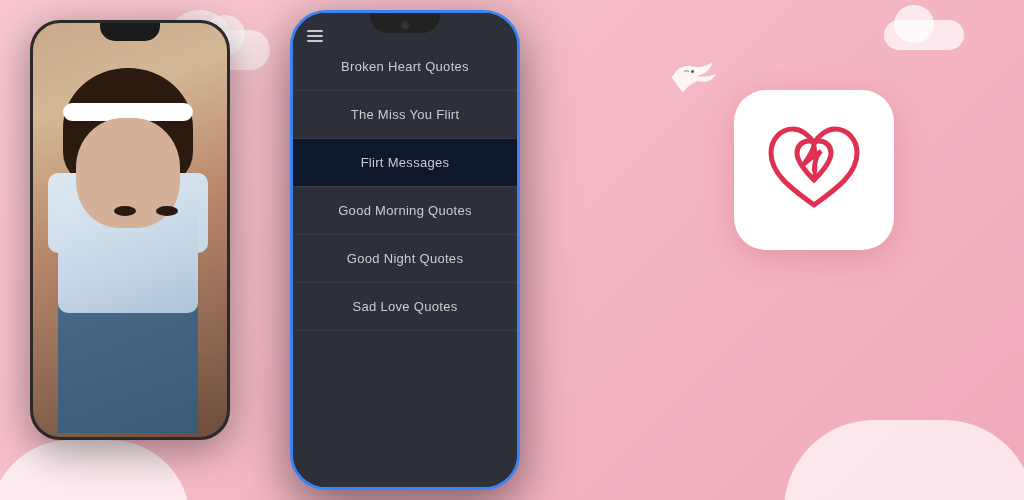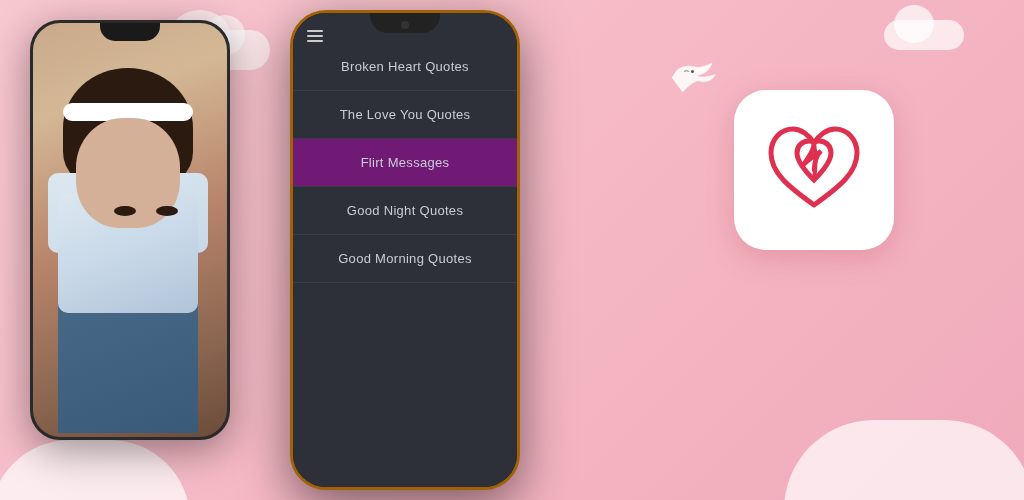--- a/index.html
+++ b/index.html
@@ -147,21 +147,21 @@
     .phone-right {
       position: absolute;
       left: 290px;
       top: 10px;
       width: 230px;
       height: 480px;
       background: #222;
       border-radius: 36px;
       box-shadow: 0 15px 50px rgba(0,0,0,0.5);
       overflow: hidden;
-      border: 3px solid #a16207;
+      border: 3px solid #3b82f6;
       z-index: 5;
     }
     .phone-right-notch {
       position: absolute;
       top: 0; left: 50%; transform: translateX(-50%);
       width: 70px; height: 20px;
       background: #222;
       border-radius: 0 0 18px 18px;
       z-index: 10;
     }
@@ -205,21 +205,21 @@
       padding: 16px 14px;
       border-bottom: 1px solid #3a3d45;
       color: #c8ccd4;
       font-size: 13px;
       font-weight: 500;
       text-align: center;
       cursor: pointer;
       letter-spacing: 0.3px;
     }
     .menu-item.highlighted {
-      background: #701a75;
+      background: #0f172a;
     }
 
     
     .app-icon-area {
       position: absolute;
       right: 130px;
       top: 90px;
       display: flex;
       flex-direction: column;
       align-items: center;
@@ -329,24 +329,25 @@
   <div class="phone-screen">
     <div class="phone-status-bar">
       <div class="hamburger-icon">
         <div class="hamburger-line"></div>
         <div class="hamburger-line"></div>
         <div class="hamburger-line"></div>
       </div>
     </div>
     <div class="menu-list" id="menu-list">
     <div class="menu-item">Broken Heart Quotes</div>
-        <div class="menu-item">The Love You Quotes</div>
+        <div class="menu-item">The Miss You Flirt</div>
         <div class="menu-item highlighted">Flirt Messages</div>
+        <div class="menu-item">Good Morning Quotes</div>
         <div class="menu-item">Good Night Quotes</div>
-        <div class="menu-item">Good Morning Quotes</div>
+        <div class="menu-item">Sad Love Quotes</div>
       </div>
   </div>
 </div>
 
 <div class="app-icon-area">
   <div class="app-icon-box">
     <svg class="heart-logo" viewBox="0 0 110 110" fill="none" xmlns="http://www.w3.org/2000/svg">
 
       <path d="M55 90 C30 72 12 58 12 38 C12 24 22 14 34 14 C42 14 50 20 55 28 C60 20 68 14 76 14 C88 14 98 24 98 38 C98 58 80 72 55 90Z" fill="none" stroke="#e03050" stroke-width="5" stroke-linejoin="round"></path>
 

